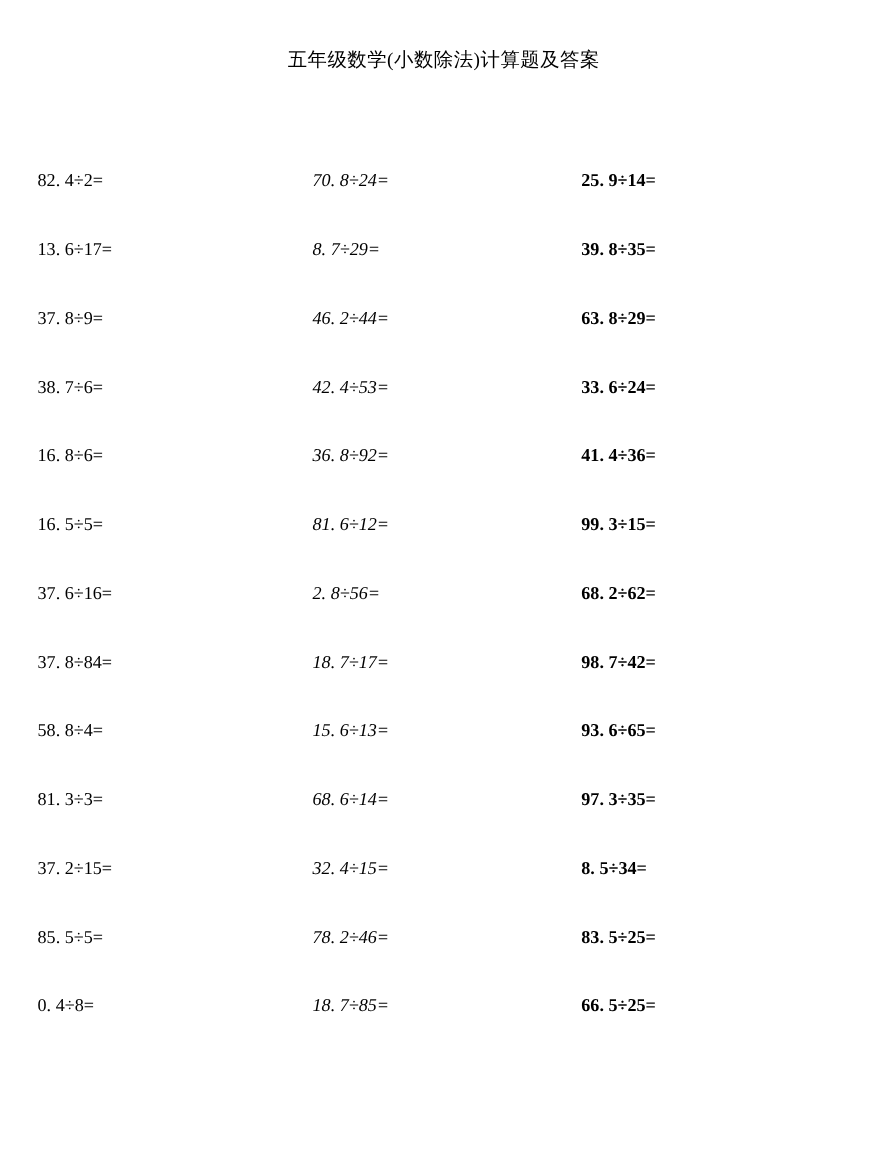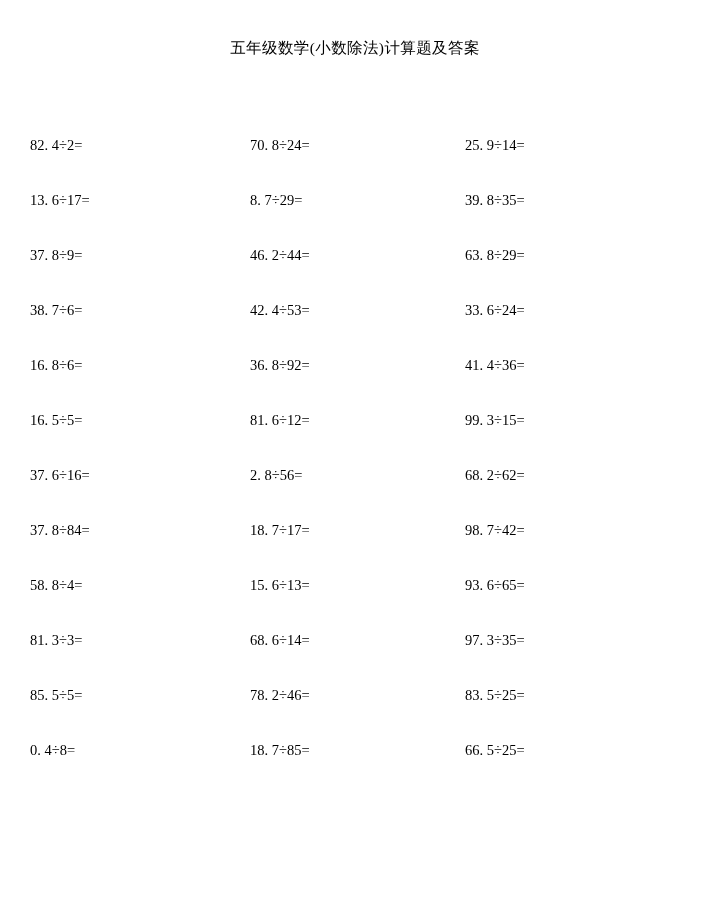--- a/index.html
+++ b/index.html
@@ -50,22 +50,22 @@
     position: absolute;
     top: 0;
     font-size: 14.5px;
     line-height: 18px;
     white-space: nowrap;
     font-variant-numeric: lining-nums;
     color: #000000;
     margin-top: 40px;
   }
   .col-1 { left: 30px; }
-  .col-2 { left: 250px; }
-  .col-3 { left: 465px; }
+  .col-2 { left: 250px; font-style: italic; }
+  .col-3 { left: 465px; font-weight: bold; }
 </style>
 </head>
 <body>
 
 <div class="page">
 
   <div class="worksheet-title">五年级数学(小数除法)计算题及答案</div>
 
   <div class="problem-grid">
 
@@ -123,20 +123,25 @@
       <div class="problem-cell col-3">93. 6÷65=</div>
     </div>
 
     <div class="problem-row">
       <div class="problem-cell col-1">81. 3÷3=</div>
       <div class="problem-cell col-2">68. 6÷14=</div>
       <div class="problem-cell col-3">97. 3÷35=</div>
     </div>
 
 
+    <div class="problem-row">
+      <div class="problem-cell col-1">37. 2÷15=</div>
+      <div class="problem-cell col-2">32. 4÷15=</div>
+      <div class="problem-cell col-3">8. 5÷34=</div>
+    </div>
 
     <div class="problem-row">
       <div class="problem-cell col-1">85. 5÷5=</div>
       <div class="problem-cell col-2">78. 2÷46=</div>
       <div class="problem-cell col-3">83. 5÷25=</div>
     </div>
 
     <div class="problem-row">
       <div class="problem-cell col-1">0. 4÷8=</div>
       <div class="problem-cell col-2">18. 7÷85=</div>

